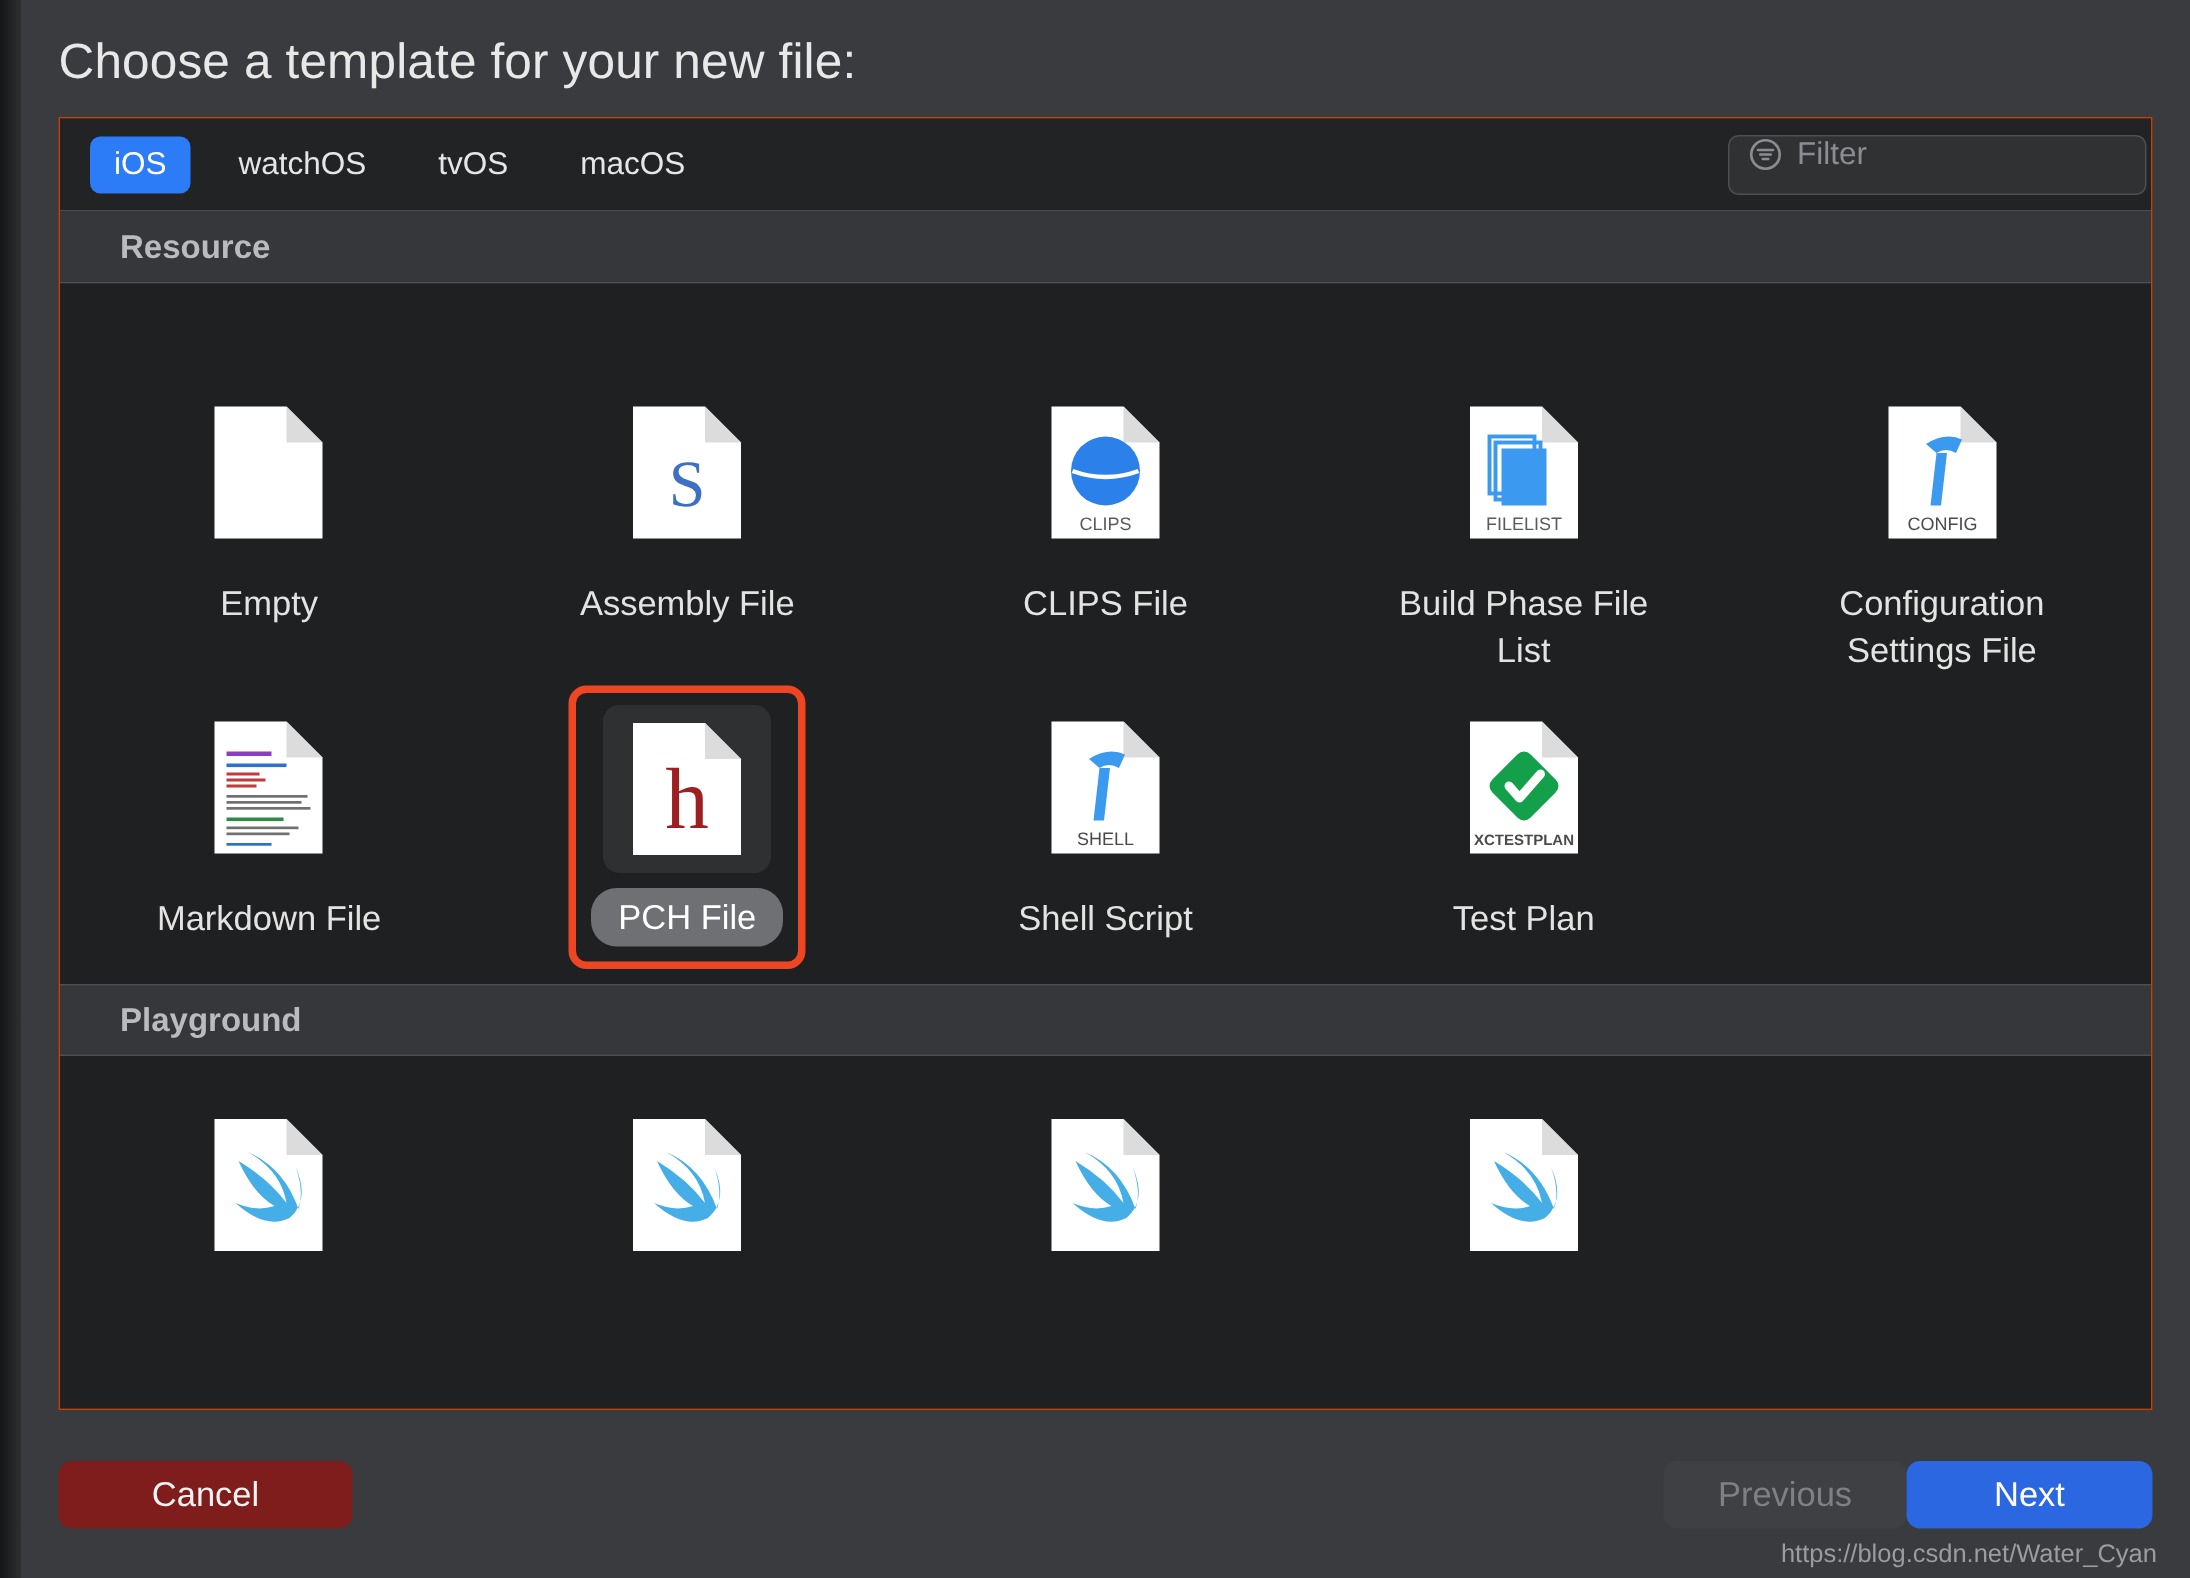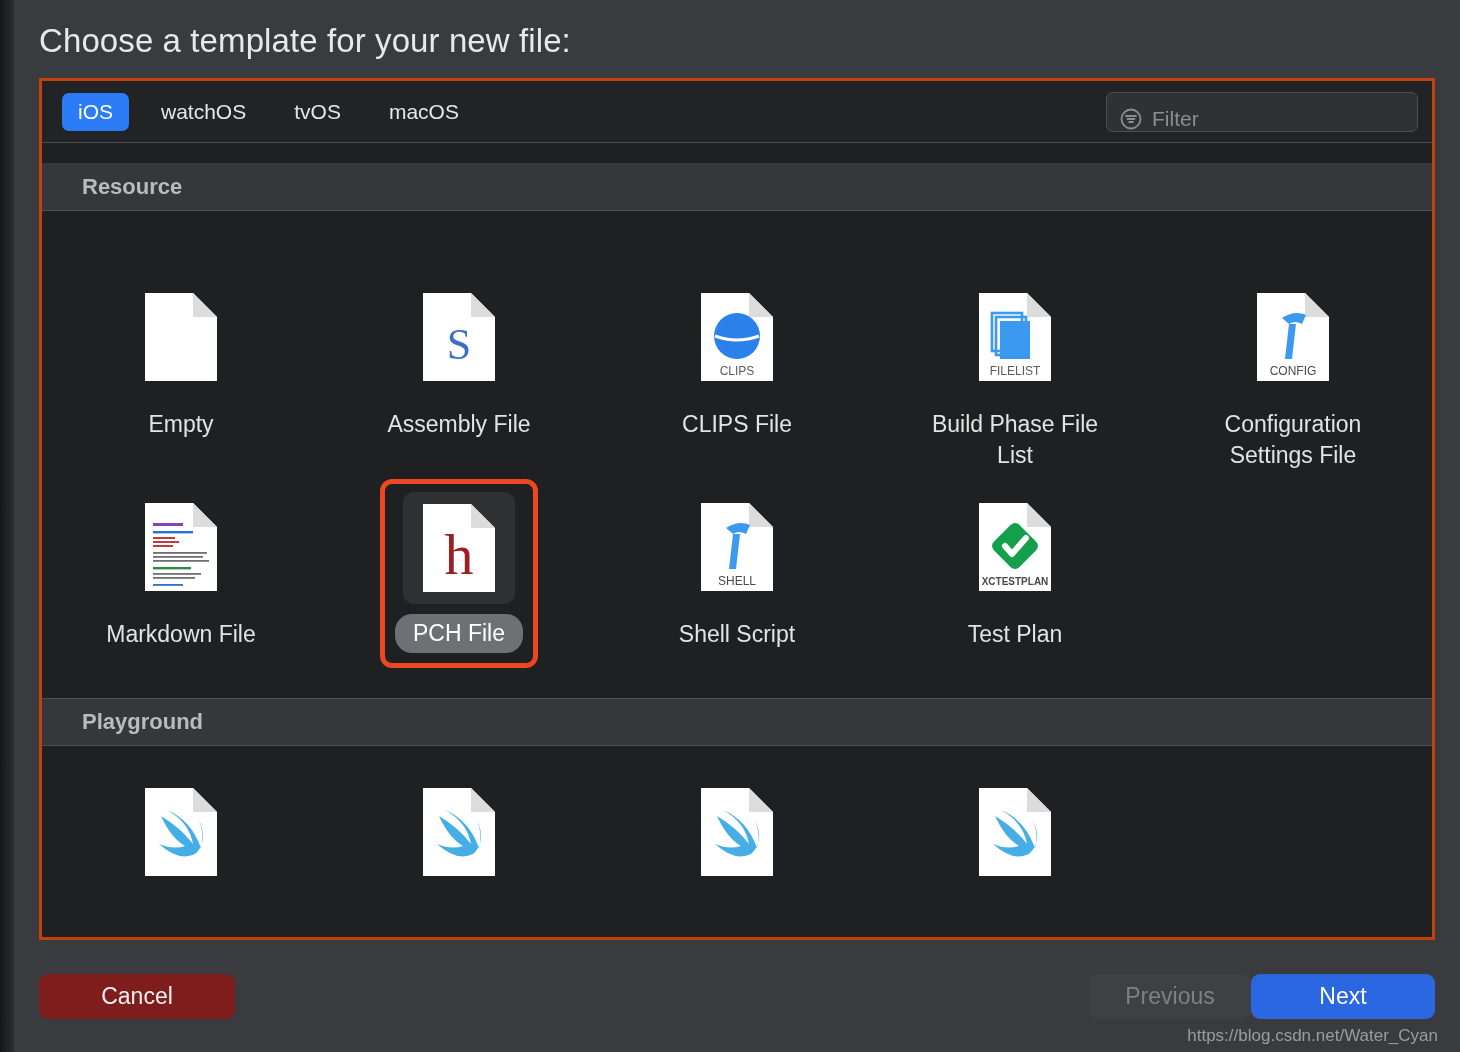--- a/index.html
+++ b/index.html
@@ -21,21 +21,21 @@
     background: linear-gradient(to right, #141517, #2e2f31);
   }
   .dialog-title {
     color: #e8e8e8;
     font-size: 33px;
     padding: 22px 0 18px 25px;
     letter-spacing: 0.1px;
   }
   .panel {
     margin: 0 25px 0 25px;
-    border: 3px solid #c2410c;
+    border: 1px solid #c2410c;
     background: #1f2021;
     flex: 0 0 auto;
     height: 862px;
     display: flex; flex-direction: column;
     overflow: hidden;
   }
   
   .tabbar {
     height: 62px;
     background: #222325;
@@ -48,47 +48,47 @@
   .tab {
     font-size: 21px;
     color: #e6e6e6;
     padding: 7px 16px;
     border-radius: 7px;
     margin-right: 16px;
     cursor: default;
   }
   .tab.active { background: #2b7cf6; color: #fff; }
   .filter-wrap {
-    position: absolute; right: 14px; top: 11px;
-    width: 312px; height: 40px;
+    position: absolute; right: 3px; top: 11px;
+    width: 279px; height: 40px;
     background: #2f3133;
     border: 1px solid #4d4f52;
     border-radius: 7px;
-    display: flex; align-items: flex-end;
+    display: flex; align-items: flex-start;
     padding-left: 12px;
   }
   .filter-icon { width: 24px; height: 24px; flex: 0 0 auto; }
   .filter-input {
     background: transparent; border: 0; outline: none;
     color: #d8d8d8; font-size: 21px;
     font-family: "Liberation Sans", sans-serif;
     margin-left: 9px; width: 240px;
   }
   .filter-input::placeholder { color: #8b8d90; }
   
   .scroll { flex: 1 1 auto; overflow: hidden; background: #1f2021; }
   .section-header {
     background: #35373a;
     border-top: 1px solid #4d4f52;
     border-bottom: 1px solid #4d4f52;
     height: 48px;
     display: flex; align-items: center;
     padding-left: 40px;
     color: #b9bbbe;
-    font-size: 22px; font-weight: bold; margin-top: 20px;
+    font-size: 22px; font-weight: bold;
   }
   .section-header:first-child { border-top: 0; }
   .empty-row { height: 46px; background: #1f2021; }
   .grid {
     display: grid;
     grid-template-columns: repeat(5, 1fr);
     padding: 18px 0 10px 0;
     background: #1f2021;
   }
   .grid.playground { padding: 24px 0 38px 0; }
@@ -138,21 +138,21 @@
     font-size: 23px;
     border-radius: 9px;
     padding: 9px 0;
     text-align: center;
     border: 0;
     font-family: "Liberation Sans", sans-serif;
     cursor: default;
   }
   .btn-cancel { width: 196px; background: #7f1d1d; color: #f2f2f2; }
   .btn-prev { width: 162px; background: #3e4043; color: #7e8083; }
-  .btn-next { width: 184px; background: #2b67e0; color: #ffffff; }
+  .btn-next { width: 164px; background: #2b67e0; color: #ffffff; }
   .right-btns { position: absolute; right: 25px; display: flex; }
   .watermark {
     position: absolute;
     right: 22px; bottom: 6px;
     color: #9a9c9f;
     font-size: 17px;
   }
   .doc { display: block; }
 </style>
 </head>

